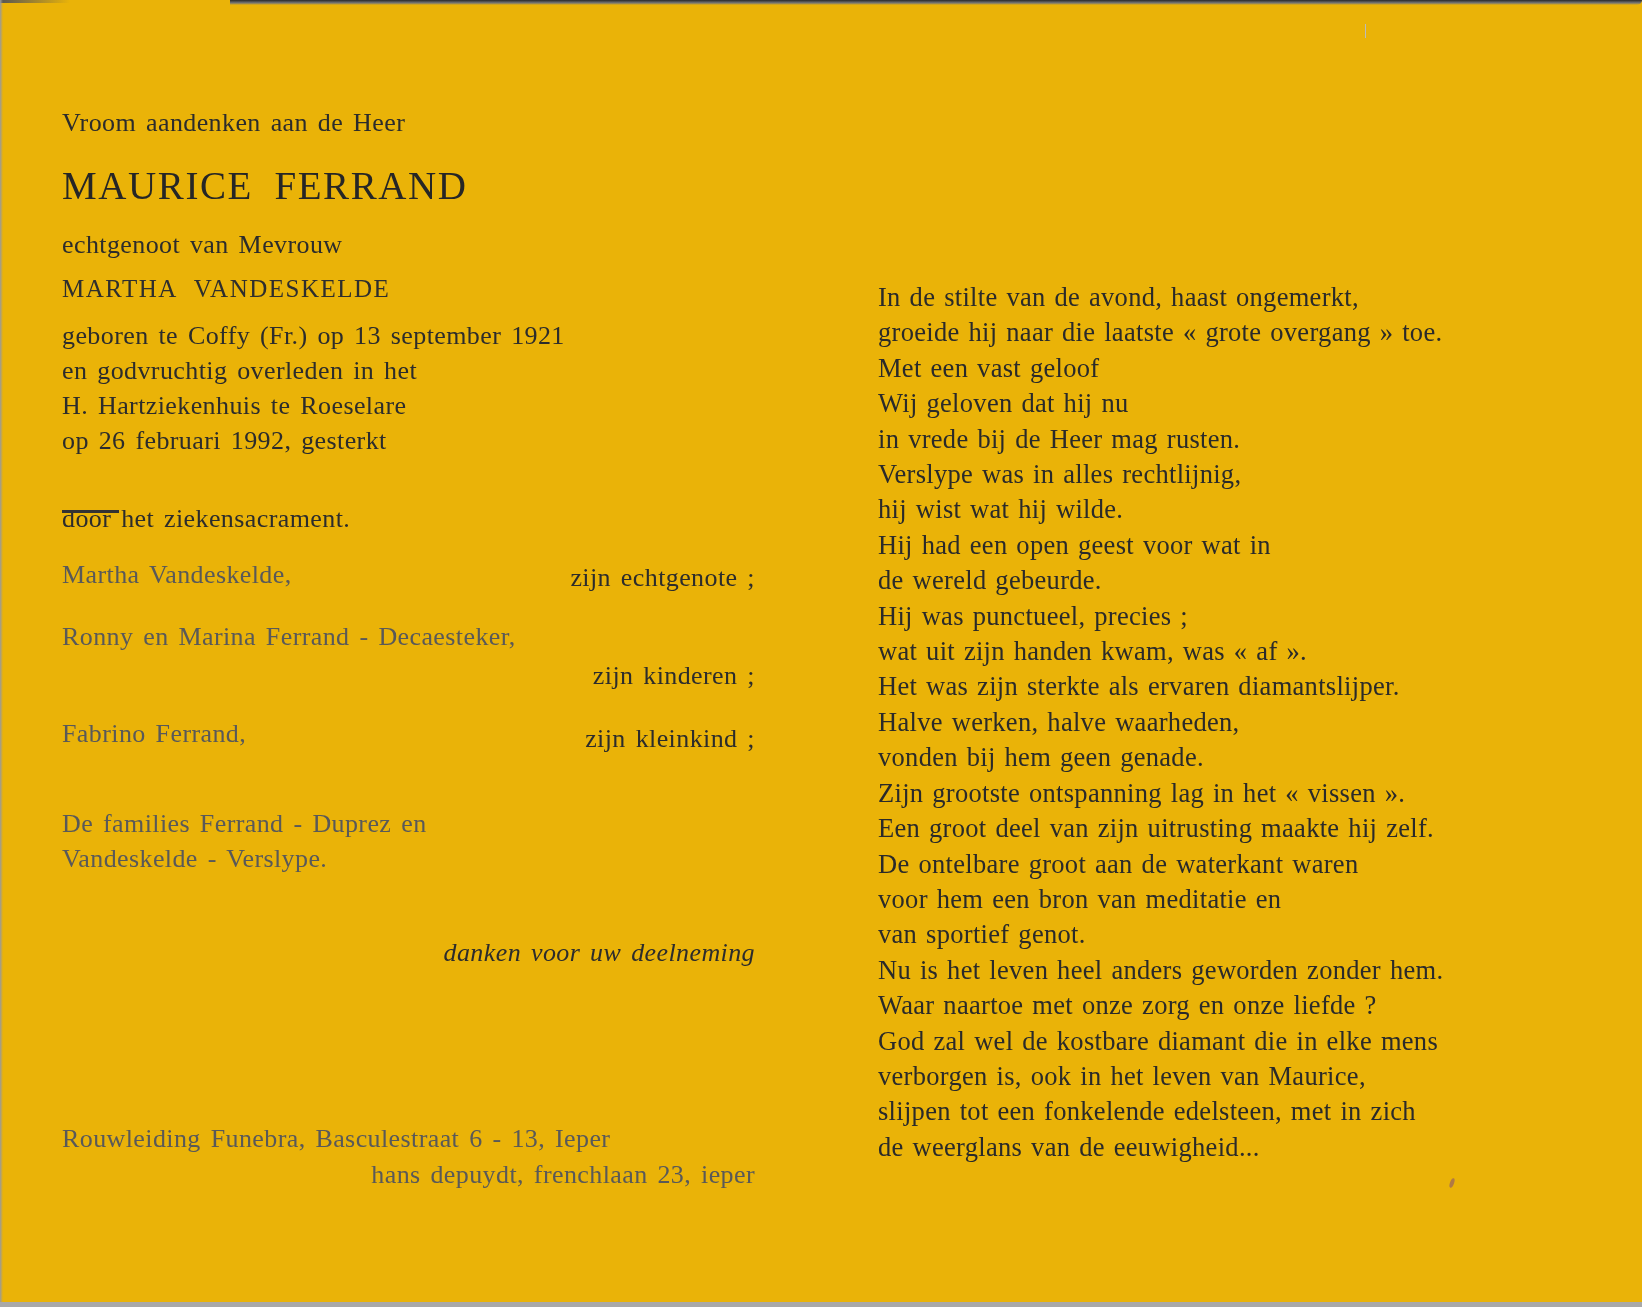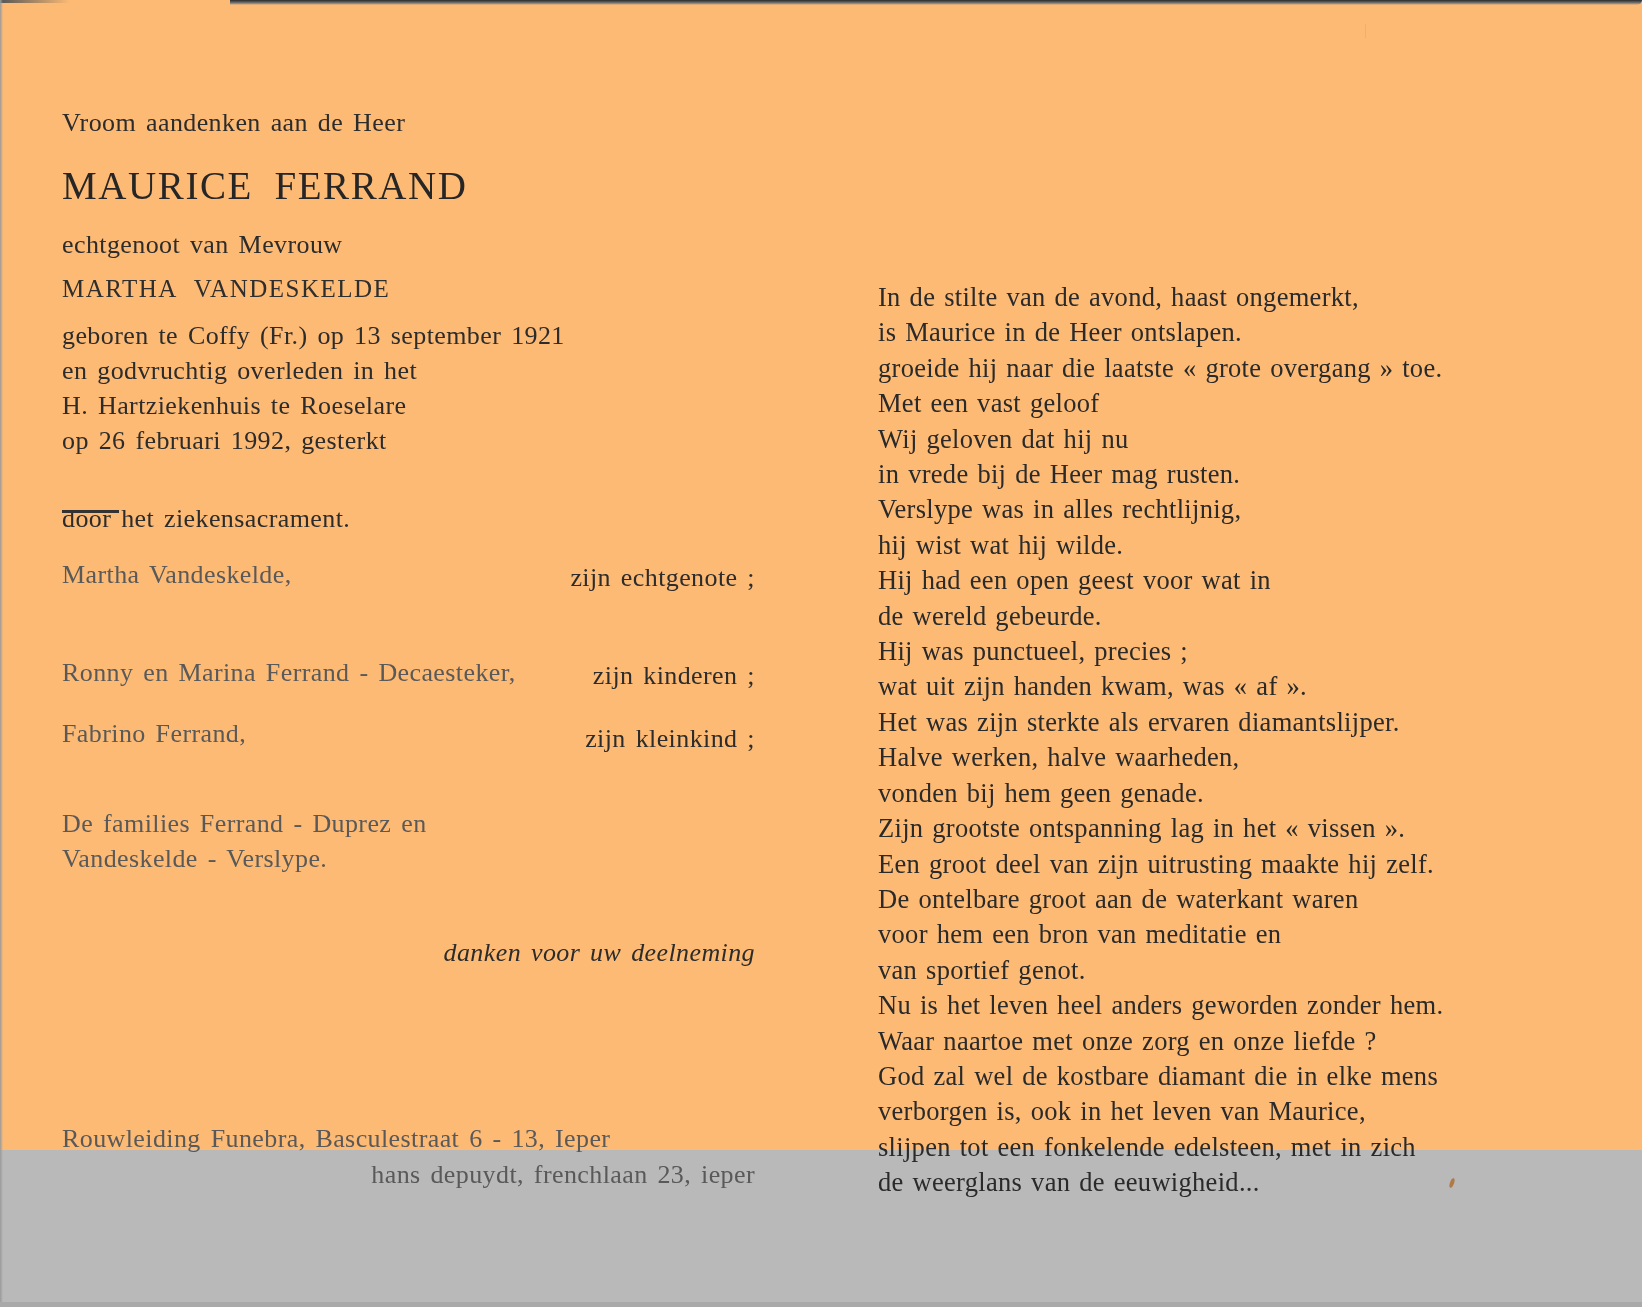--- a/index.html
+++ b/index.html
@@ -8,22 +8,22 @@
       width: 1642px;
       height: 1307px;
       overflow: hidden;
       background: #b9b9b9;
     }
     .card {
       position: absolute;
       left: 0;
       top: 0;
       width: 1642px;
-      height: 1150px;
-      background: #fdba74;
+      height: 1302px;
+      background: #eab308;
       font-family: "Liberation Serif", "DejaVu Serif", serif;
       color: #2c2c2c;
     }
     .edge-top {
       position: absolute;
       left: 230px;
       top: 0;
       width: 1412px;
       height: 5px;
       background: linear-gradient(to bottom, #2a2a2a, #777 60%, rgba(235,235,235,0));
@@ -149,37 +149,36 @@
   <div class="line l" style="top:356px;">en godvruchtig overleden in het</div>
   <div class="line l" style="top:391px;text-align:right;">H. Hartziekenhuis te Roeselare</div>
   <div class="line l" style="top:426px;">op 26 februari 1992, gesterkt</div>
   <div class="line l" style="top:461px;margin-top:43px;">door het ziekensacrament.</div>
 
   <div class="divider"></div>
 
   <div class="line l grey" style="top:560px;">Martha Vandeskelde,</div>
   <div class="line r" style="top:563px;">zijn echtgenote ;</div>
 
-  <div class="line l grey" style="top:658px;text-align:center;">Ronny en Marina Ferrand - Decaesteker,</div>
+  <div class="line l grey" style="top:622px;text-align:center;">Ronny en Marina Ferrand - Decaesteker,</div>
   <div class="line r" style="top:661px;">zijn kinderen ;</div>
 
   <div class="line l grey" style="top:719px;">Fabrino Ferrand,</div>
   <div class="line r" style="top:724px;text-align:center;">zijn kleinkind ;</div>
 
   <div class="line l grey" style="top:809px;">De families Ferrand - Duprez en</div>
   <div class="line l grey" style="top:844px;">Vandeskelde - Verslype.</div>
 
   <div class="line r italic" style="top:938px;">danken voor uw deelneming</div>
 
   <div class="line l grey" style="top:1124px;">Rouwleiding Funebra, Basculestraat 6 - 13, Ieper</div>
   <div class="line r grey" style="top:1160px;">hans depuydt, frenchlaan 23, ieper</div>
 
   <ul class="poem">
     <li>In de stilte van de avond, haast ongemerkt,</li>
-    <li>is Maurice in de Heer ontslapen.</li>
     <li>groeide hij naar die laatste « grote overgang » toe.</li>
     <li>Met een vast geloof</li>
     <li>Wij geloven dat hij nu</li>
     <li>in vrede bij de Heer mag rusten.</li>
     <li>Verslype was in alles rechtlijnig,</li>
     <li>hij wist wat hij wilde.</li>
     <li>Hij had een open geest voor wat in</li>
     <li>de wereld gebeurde.</li>
     <li>Hij was punctueel, precies ;</li>
     <li>wat uit zijn handen kwam, was « af ».</li>

